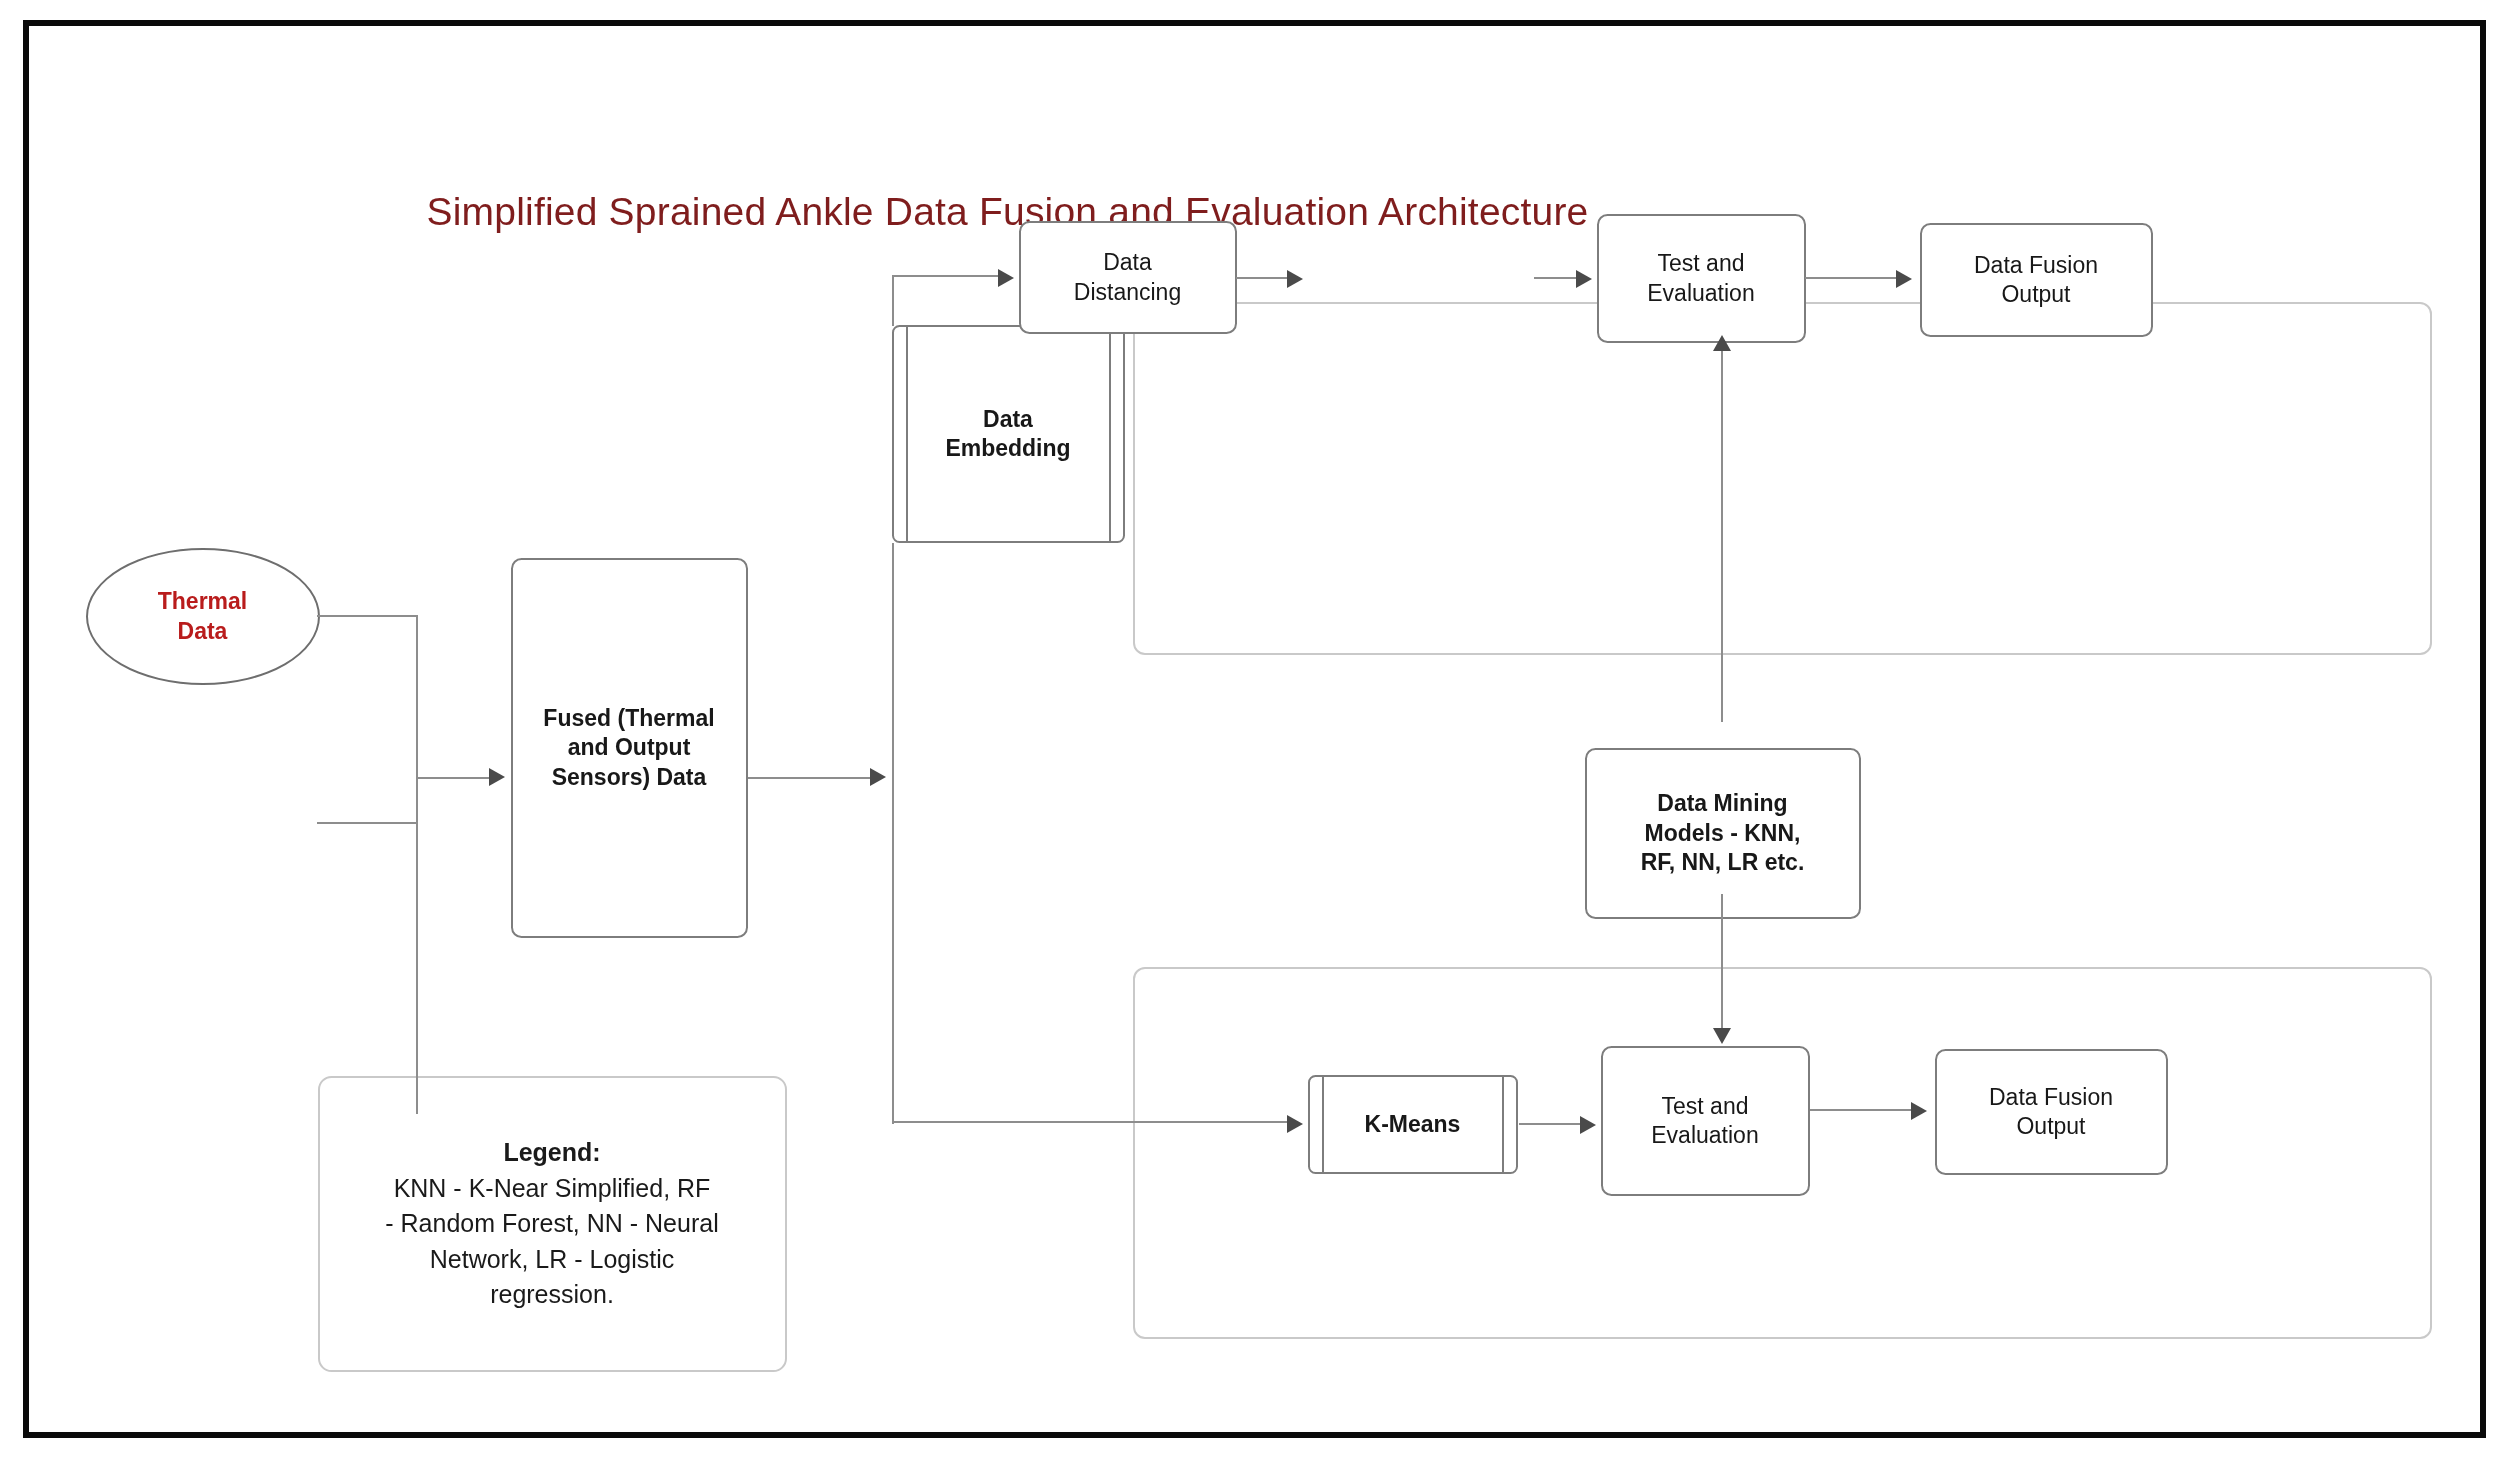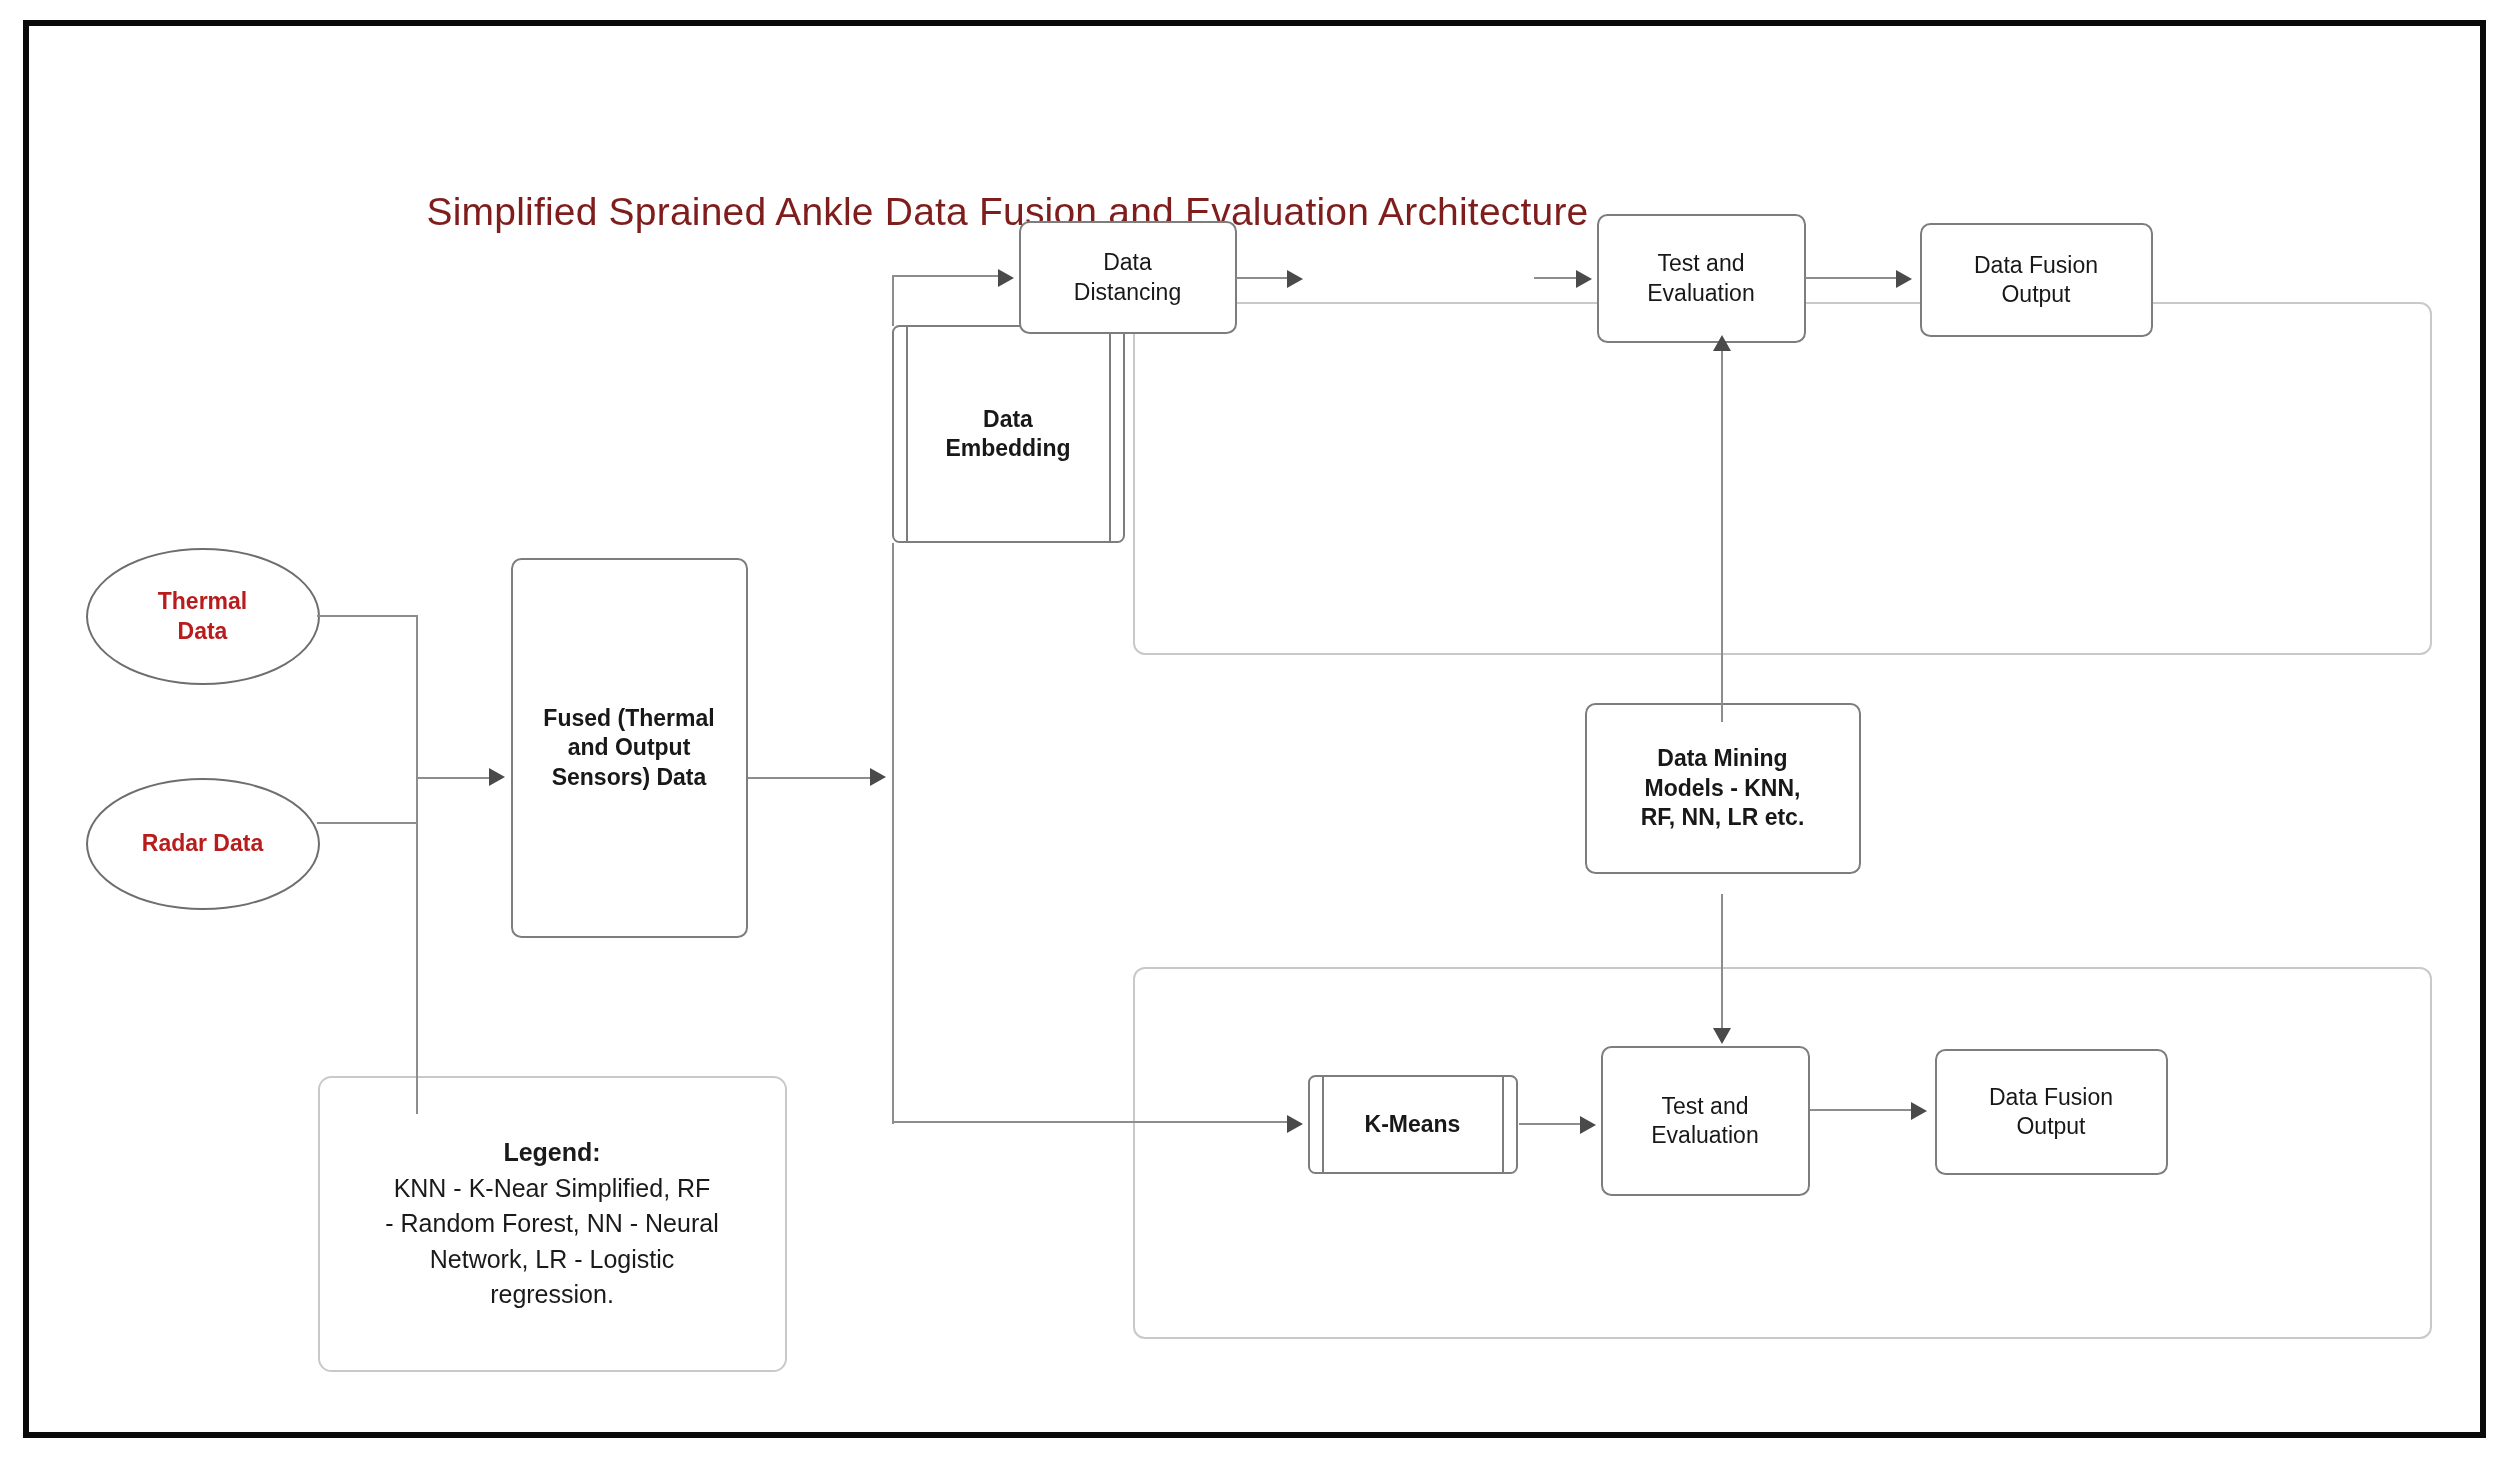--- a/index.html
+++ b/index.html
@@ -126,23 +126,20 @@
     <div class="group" style="left:1104px;top:276px;width:1299px;height:353px;"></div>
     <div class="group" style="left:1104px;top:941px;width:1299px;height:372px;"></div>
 
     <div class="ellipse" style="left:57px;top:522px;width:234px;height:137px;">
       <span>
         <span>Thermal</span><br>
         <span>Data</span>
       </span>
     </div>
 
-    <div class="ellipse" style="left:57px;top:752px;width:234px;height:132px;">
-      <span>Radar Data</span>
-    </div>
 
     <div class="node bold" style="left:482px;top:532px;width:237px;height:380px;padding:0 12px;">
       <span>
         <span>Fused  (Thermal</span><br>
         <span>and Output</span><br>
         <span>Sensors) Data</span>
       </span>
     </div>
 
     <div class="node predef bold" style="left:863px;top:299px;width:233px;height:218px;">
@@ -167,21 +164,21 @@
       </span>
     </div>
 
     <div class="node" style="left:1891px;top:197px;width:233px;height:114px;">
       <span>
         <span>Data Fusion</span><br>
         <span>Output</span>
       </span>
     </div>
 
-    <div class="node bold" style="left:1556px;top:677px;width:276px;height:171px;">
+    <div class="node bold" style="left:1556px;top:722px;width:276px;height:171px;">
       <span>
         <span>Data Mining</span><br>
         <span>Models - KNN,</span><br>
         <span>RF, NN, LR etc.</span>
       </span>
     </div>
 
     <div class="node predef bold" style="left:1279px;top:1049px;width:210px;height:99px;">
       <span class="lbl">K-Means</span>
     </div>

